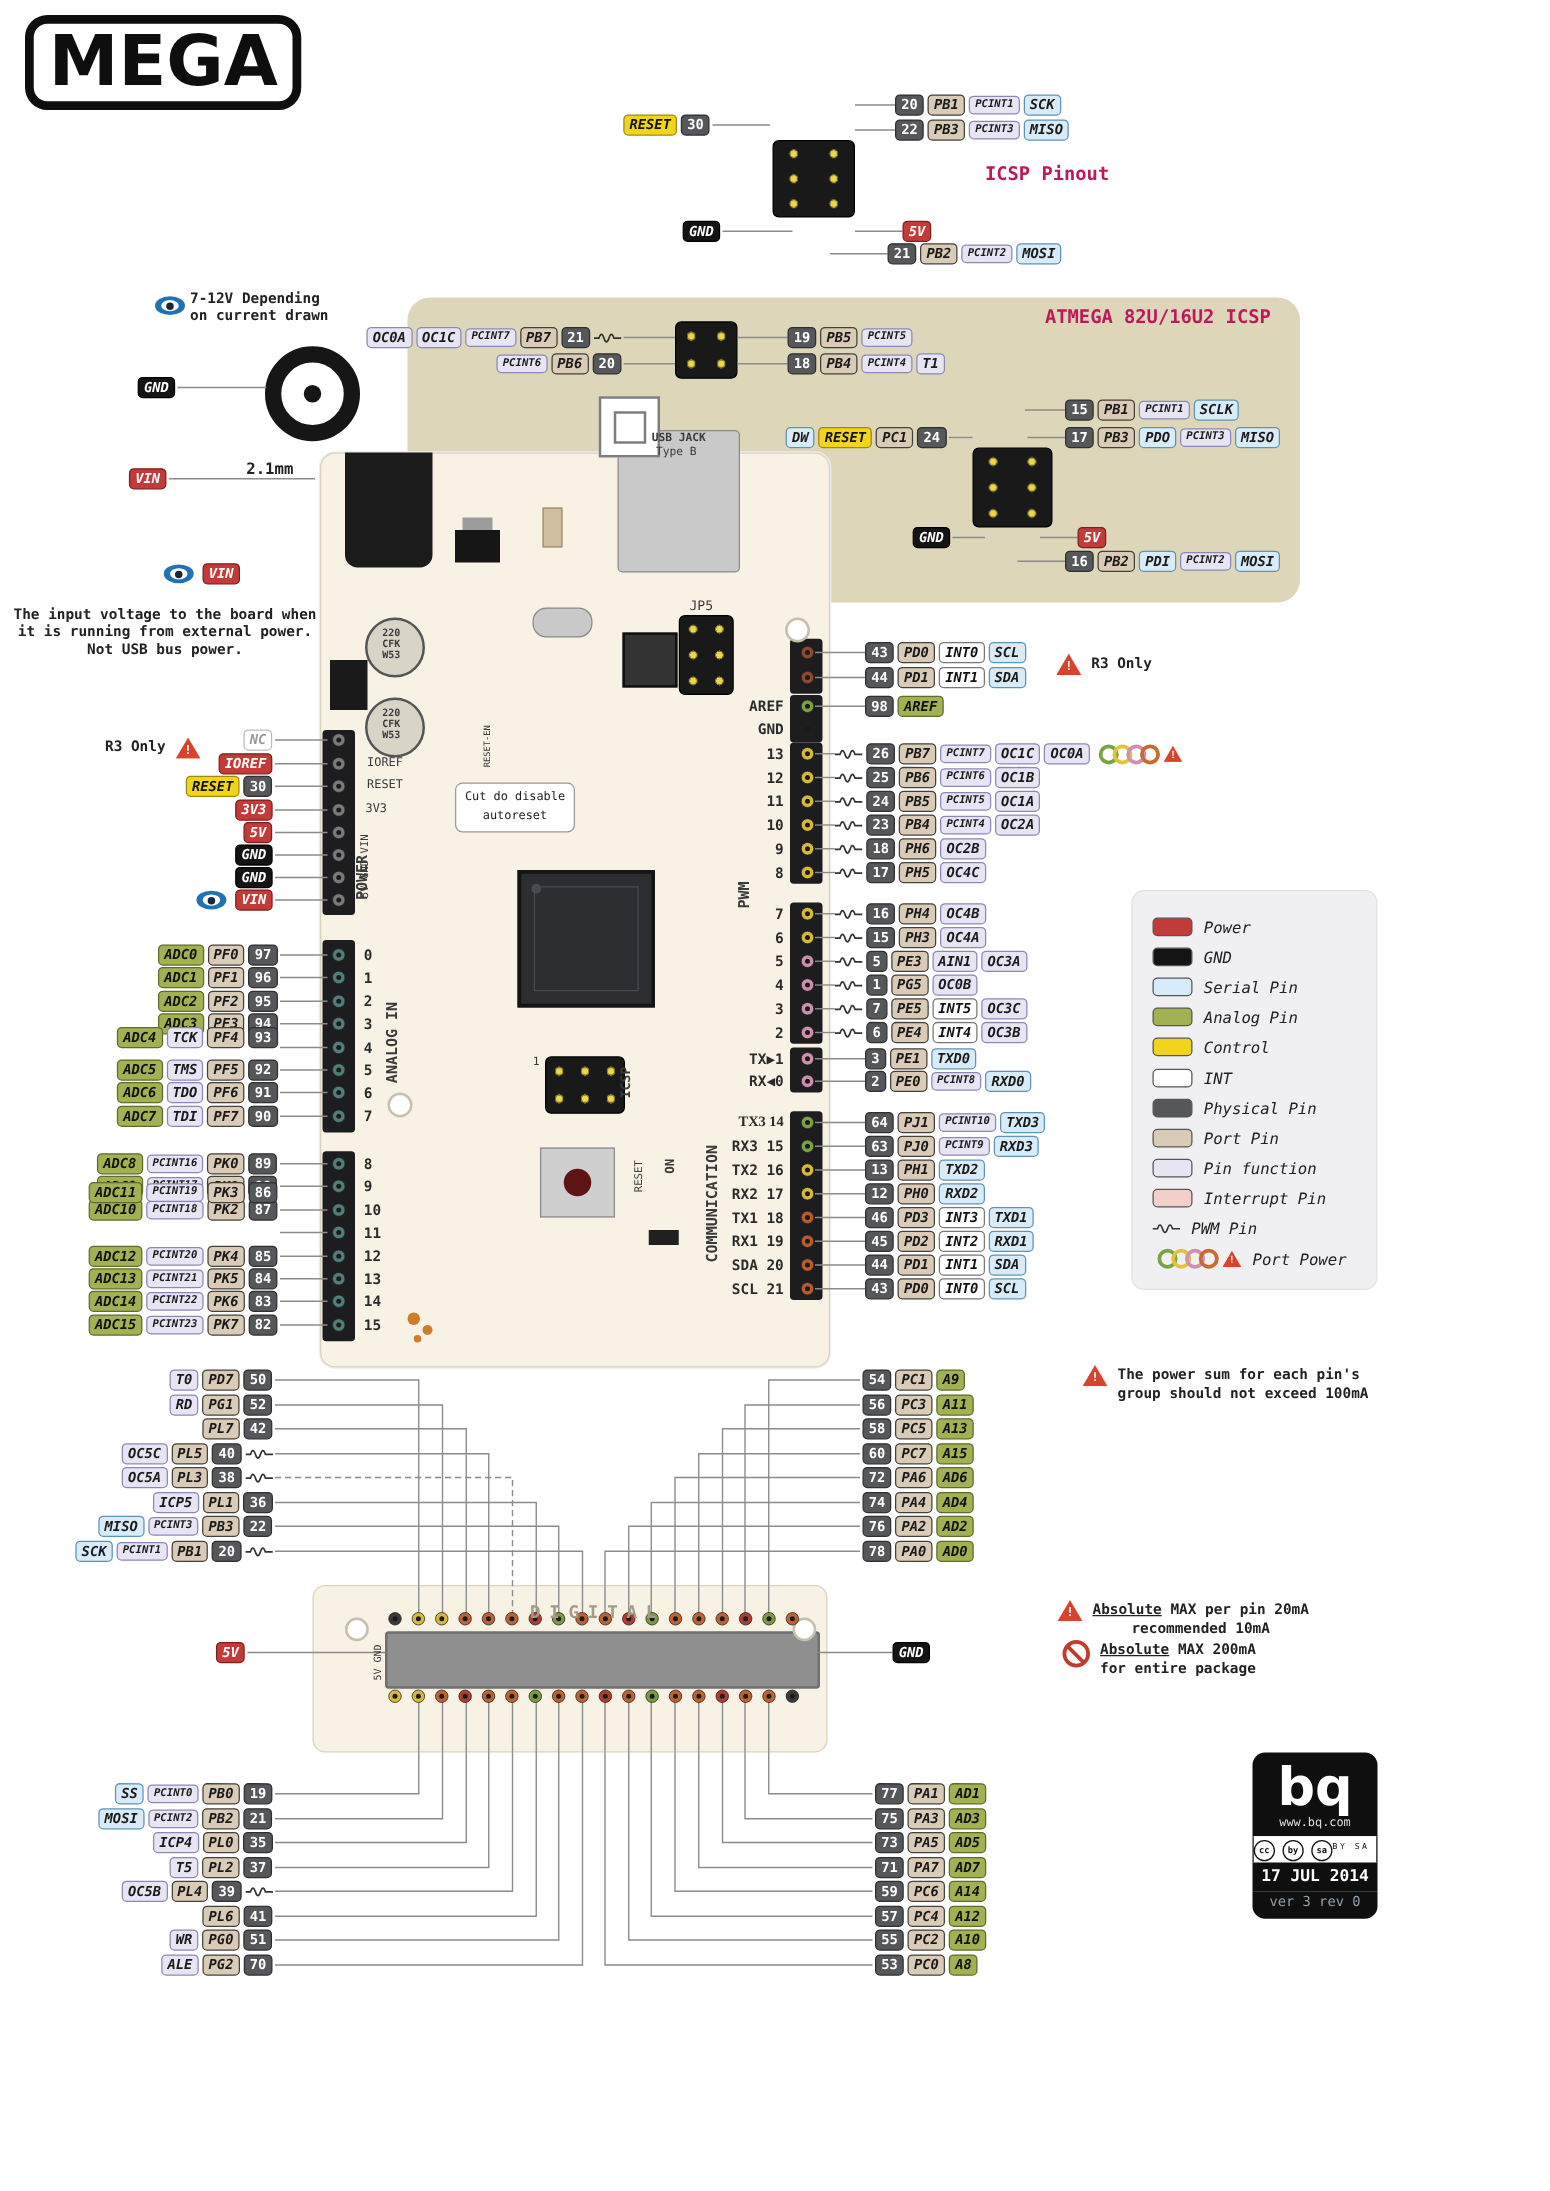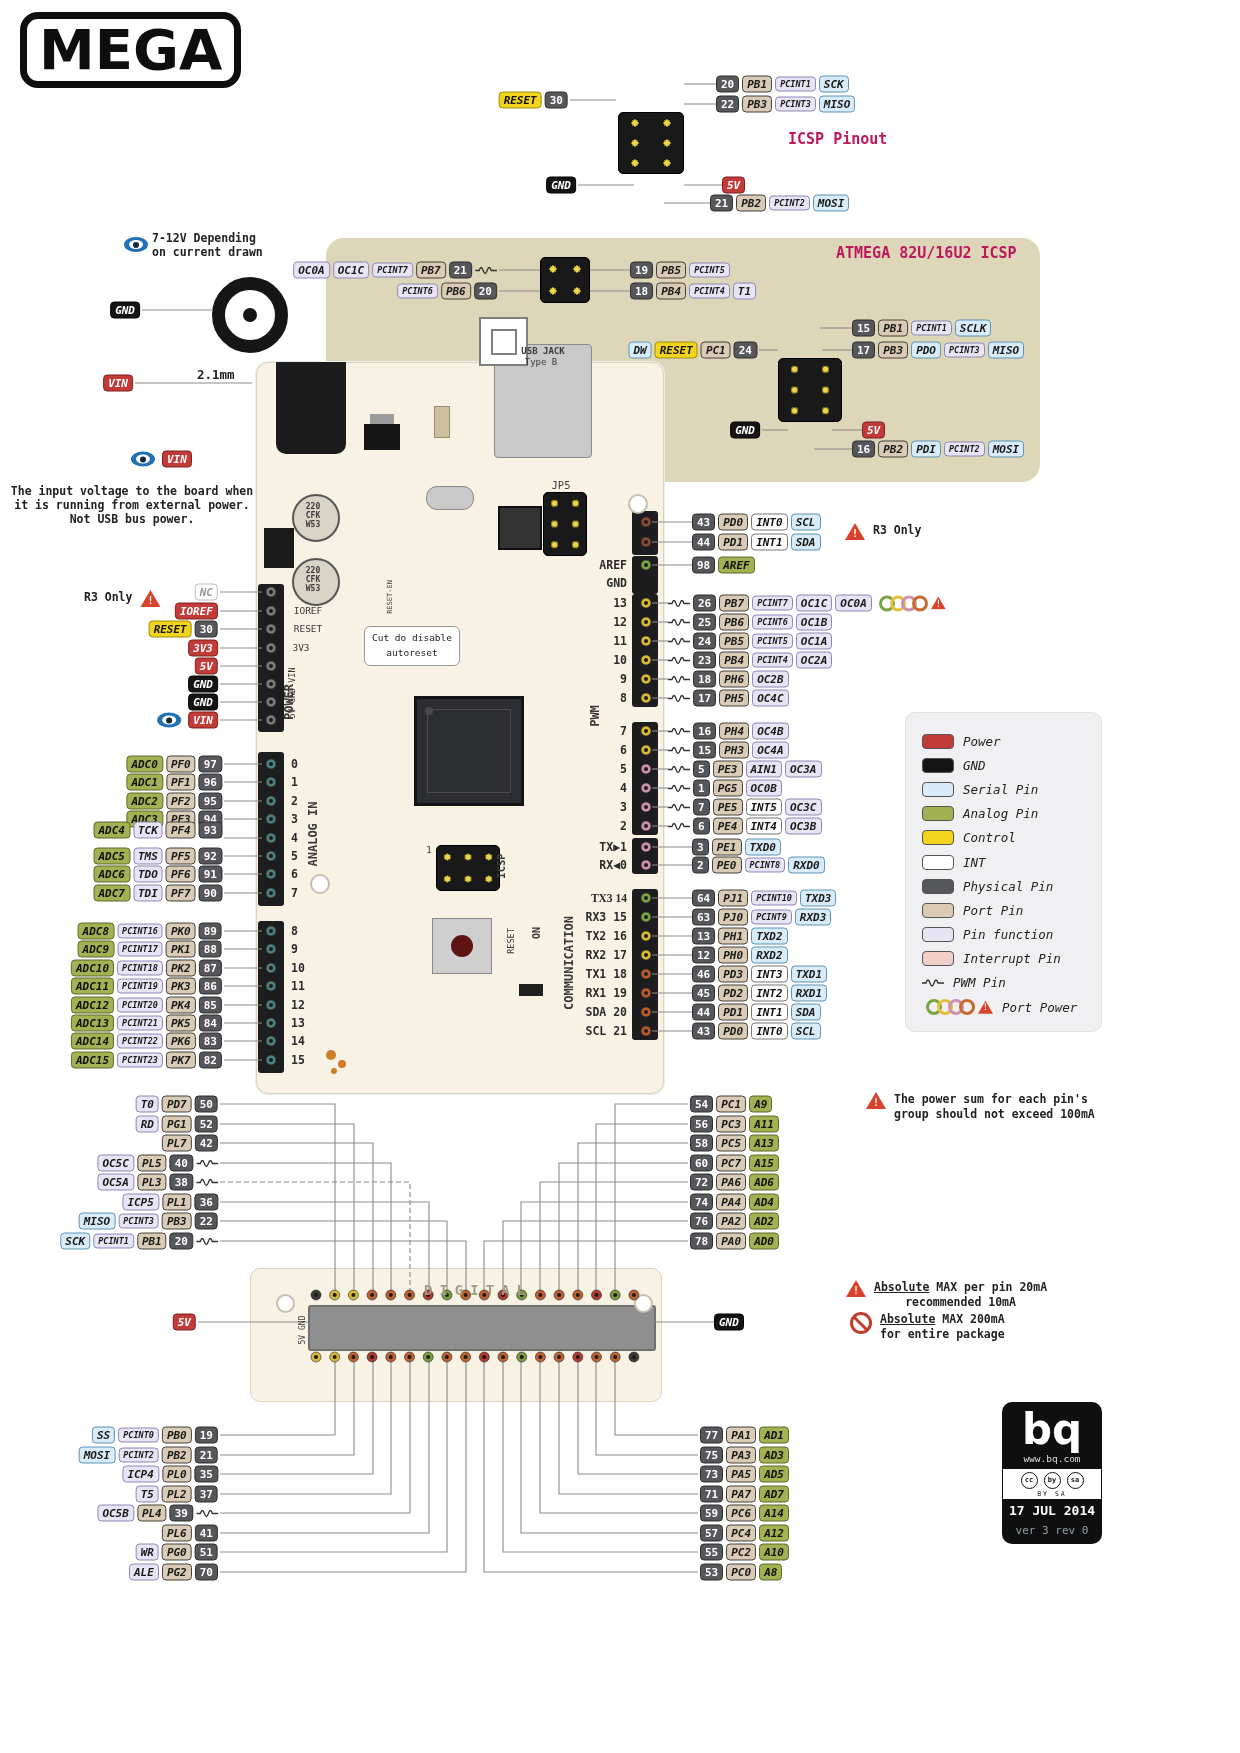--- a/index.html
+++ b/index.html
@@ -62,21 +62,21 @@
   
   .legend{position:absolute;left:905px;top:712px;width:197px;height:320px;background:#f0f0f2;border:1px solid #e2e2e2;border-radius:10px;z-index:2;padding:16px 0 0 16px;box-sizing:border-box}
   .leg-item{display:flex;align-items:center;gap:9px;height:24.2px}
   .leg-sw{width:30px;height:13px;border-radius:4px;border:1px solid #555;display:inline-block;flex:none}
   .leg-label{font-style:italic;font-size:12.5px;color:#222}
   
   .bq{position:absolute;left:1002px;top:1402px;width:100px;z-index:5;text-align:center}
   .bq-top{background:#0f0f0f;border-radius:10px 10px 0 0;padding:8px 0 5px}
   .bq-name{color:#fff;font-size:42px;font-weight:700;line-height:40px;font-family:"DejaVu Sans","Liberation Sans",sans-serif}
   .bq-url{color:#ddd;font-size:9.5px;margin-top:3px}
-  .bq-cc{background:#fff;border-left:1px solid #0f0f0f;border-right:1px solid #0f0f0f;padding:3px 0 1px;display:flex;flex-direction:column;align-items:center}
+  .bq-cc{background:#fff;border-left:1px solid #0f0f0f;border-right:1px solid #0f0f0f;padding:3px 0 1px;display:flex;flex-direction:row;align-items:flex-start}
   .cc-row{display:flex;gap:6px;justify-content:center}
   .cc-ic{width:15px;height:15px;border:1.5px solid #111;border-radius:50%;font-size:7px;font-weight:700;line-height:15px;color:#111;display:inline-block;font-style:normal}
   .cc-txt{font-size:6.5px;letter-spacing:2px;color:#111;margin-top:1px}
   .bq-date{background:#0f0f0f;color:#fff;font-size:13px;font-weight:700;padding:4px 0}
   .bq-ver{background:#0f0f0f;color:#8fa0a8;font-size:11px;padding:2px 0 7px;border-radius:0 0 10px 10px}
   
   .hole{position:absolute;z-index:2;background:#fff;border:2px solid #c6bfae;border-radius:50%}
   .dotdeco{position:absolute;z-index:2;background:#d07c28;border-radius:50%}
   .callout{position:absolute;left:364px;top:626px;width:96px;height:40px;background:#fff;border:1px solid #999;border-radius:6px;z-index:5;
            font-size:9.5px;text-align:center;line-height:1.6;white-space:pre-line;padding-top:3px;box-sizing:border-box}
@@ -799,21 +799,21 @@
         <span class="chip c-pfs">PCINT17</span>
         <span class="chip c-port">PK1</span>
         <span class="chip c-phys">88</span>
       </div>
       <div class="pinrow ra" style="left: 222px; top: 968px;">
         <span class="chip c-analog">ADC10</span>
         <span class="chip c-pfs">PCINT18</span>
         <span class="chip c-port">PK2</span>
         <span class="chip c-phys">87</span>
       </div>
-      <div class="pinrow ra" style="left: 222px; top: 986px;">
+      <div class="pinrow ra" style="left: 222px; top: 954px;">
         <span class="chip c-analog">ADC11</span>
         <span class="chip c-pfs">PCINT19</span>
         <span class="chip c-port">PK3</span>
         <span class="chip c-phys">86</span>
       </div>
       <div class="pinrow ra" style="left: 222px; top: 1005px;">
         <span class="chip c-analog">ADC12</span>
         <span class="chip c-pfs">PCINT20</span>
         <span class="chip c-port">PK4</span>
         <span class="chip c-phys">85</span>

